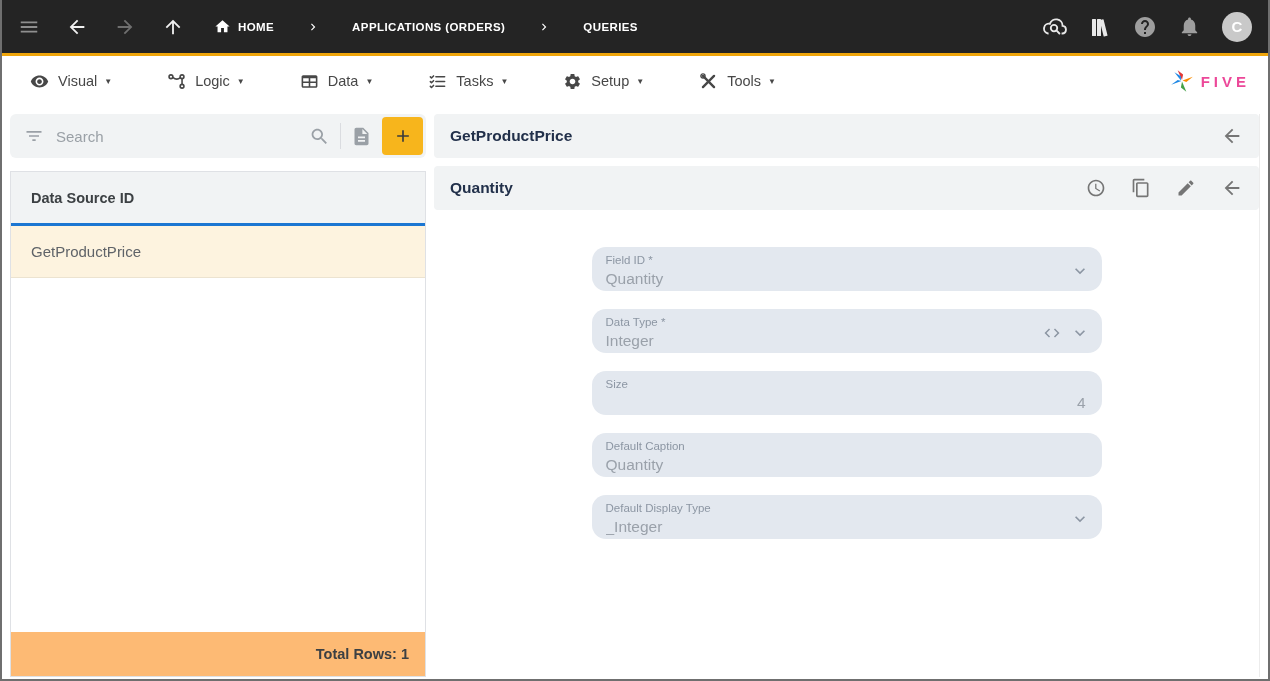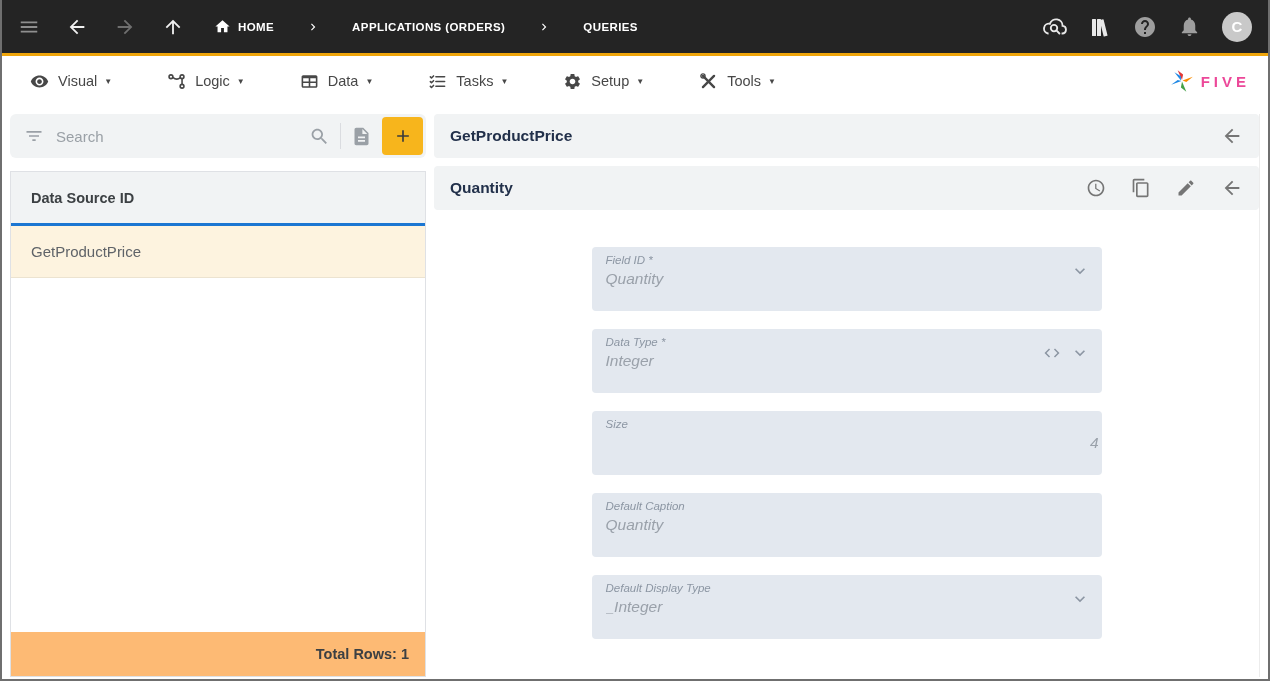--- a/index.html
+++ b/index.html
@@ -67,26 +67,26 @@
 
   
   .right-panel { flex: 1; display: flex; flex-direction: column; border-right: 1px solid #ececec; }
   .panel-header { height: 44px; background: #f1f3f4; border-radius: 4px; display: flex;
                   align-items: center; padding: 0 16px; flex-shrink: 0; }
   .panel-header + .panel-header { margin-top: 8px; }
   .panel-title { font-size: 15.5px; font-weight: 700; color: #22304a; }
   .panel-actions { margin-left: auto; display: flex; align-items: center; gap: 25px; }
   .form-area { flex: 1; padding-top: 37px; overflow: hidden; }
   .form-col { width: 510px; margin: 0 auto; display: flex; flex-direction: column; gap: 18px; }
-  .field { position: relative; background: #e3e8ef; border-radius: 4px; height: 64px;
-           padding: 7px 40px 0 14px; cursor: default; font-style: italic; }
+  .field { position: relative; background: #e3e8ef; border-radius: 14px; height: 44px;
+           padding: 7px 40px 0 14px; cursor: default; }
   .field-label { font-size: 11.5px; color: #8c96a3; line-height: 13px; }
   .field-value { font-size: 15.5px; color: #9aa1aa; line-height: 21px; margin-top: 1px;
                  white-space: nowrap; overflow: hidden; }
-  .field--right { padding-right: 3px; }
+  .field--right { padding-right: 16px; }
   .field--right .field-value { text-align: right; }
   .field-icons { position: absolute; right: 12px; top: 0; height: 48px; display: flex;
                  align-items: center; gap: 9px; }
 </style>
 </head>
 <body>
 
 <div class="window">
 
   <div class="topbar">

